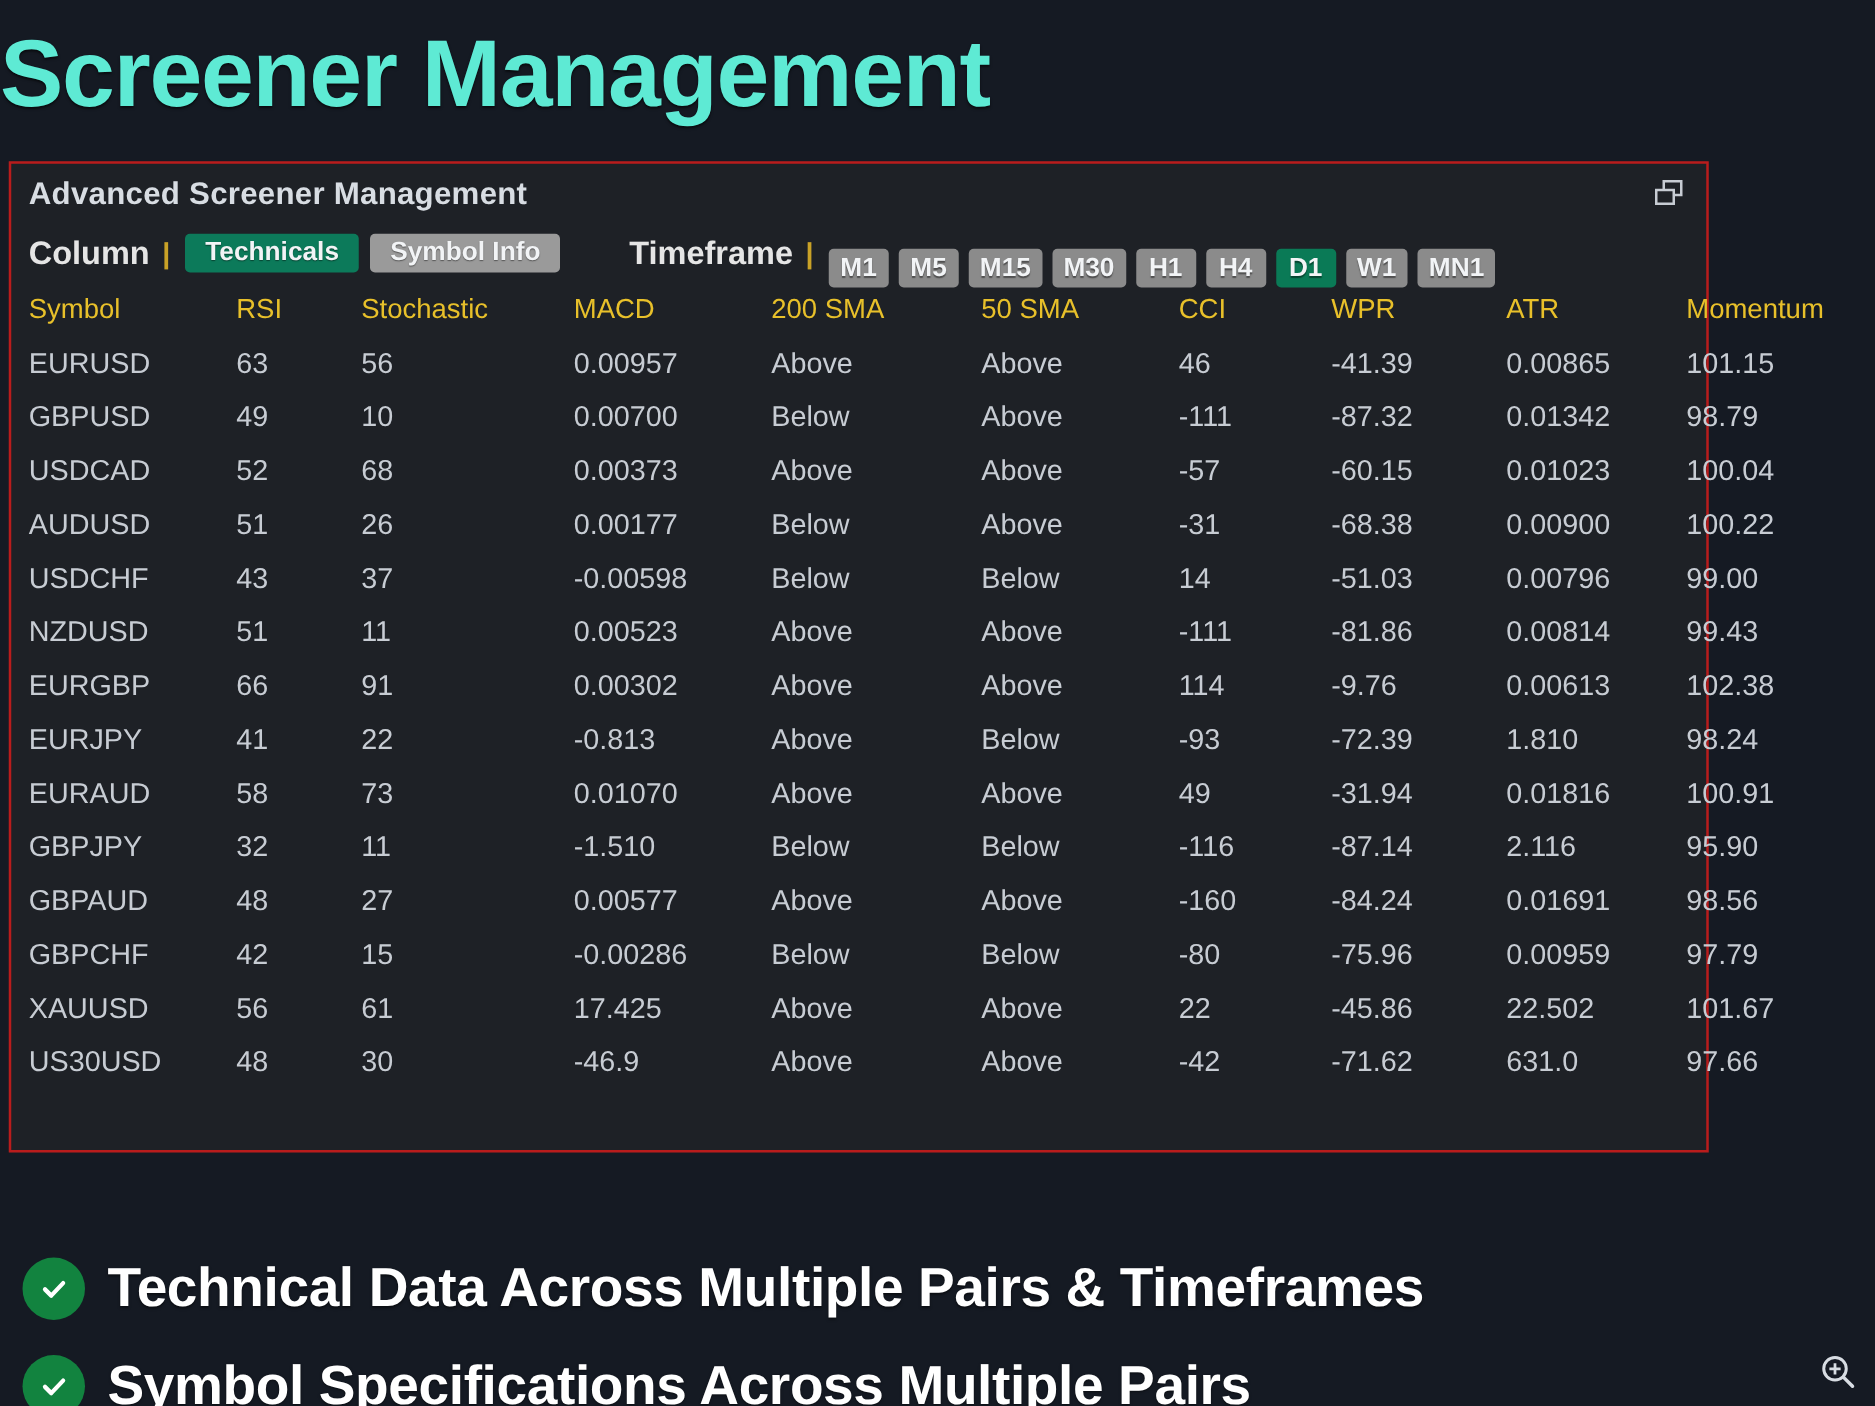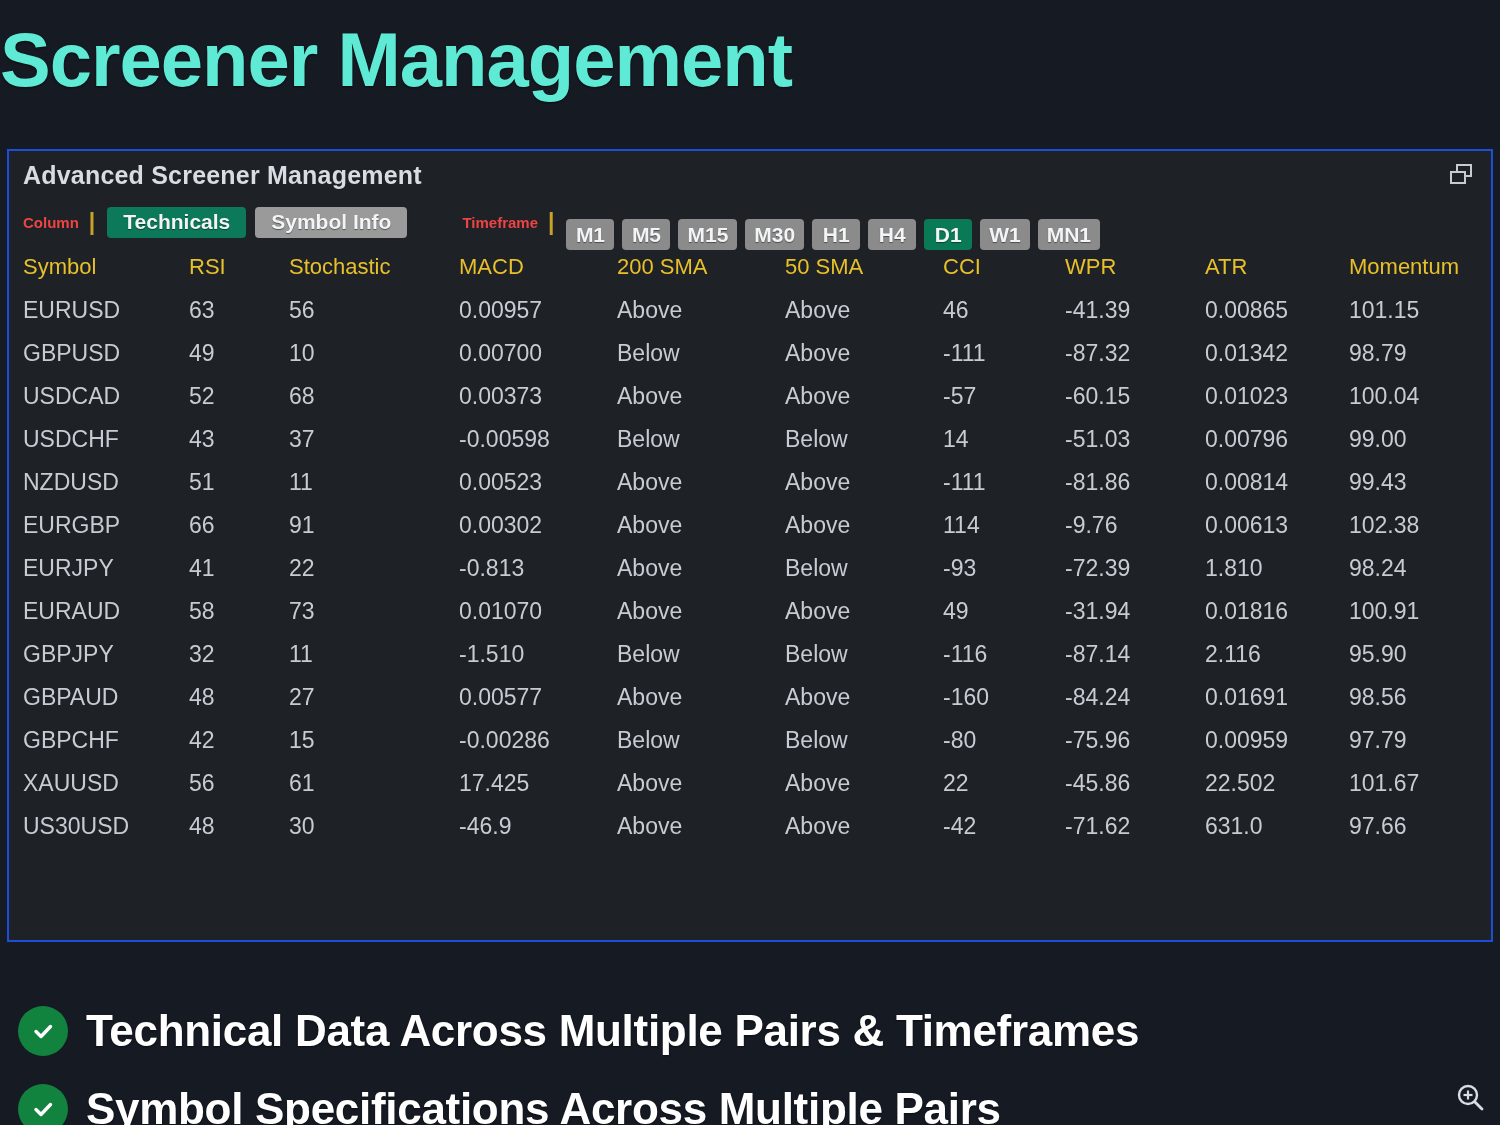--- a/index.html
+++ b/index.html
@@ -21,24 +21,24 @@
     letter-spacing:-1px;
     line-height:1;
     padding-top:22px;
     height:118px;
     text-shadow:0 1px 2px rgba(0,0,0,.6);
   }
 
   
   .panel {
     position:absolute;
-    left:7px; top:149px;
-    width:1486px; height:793px;
+    left:7px; top:129px;
+    width:1360px; height:793px;
     background:#1e2126;
-    border:2px solid #1d4ed8;
+    border:2px solid #b91c1c;
   }
   .panel-header {
     position:relative;
     height:48px;
     padding:10px 14px 0 14px;
   }
   .panel-title {
     color:#d8dde3;
     font-size:25px;
     font-weight:bold;
@@ -52,22 +52,22 @@
   }
 
   
   .control-bar {
     height:46px;
     padding:0 14px;
     display:flex;
     align-items:center;
   }
   .ctl-label {
-    color:#ef4444;
-    font-size:15px;
+    color:#e5e5e5;
+    font-size:26px;
     font-weight:bold;
   }
   .ctl-pipe {
     color:#c9a227;
     font-size:23px;
     font-weight:bold;
     margin:0 12px 0 10px;
   }
   .btn {
     display:inline-flex;
@@ -279,20 +279,32 @@
               <td>68</td>
               <td>0.00373</td>
               <td>Above</td>
               <td>Above</td>
               <td>-57</td>
               <td>-60.15</td>
               <td>0.01023</td>
               <td>100.04</td>
             </tr>
             <tr>
+              <td>AUDUSD</td>
+              <td>51</td>
+              <td>26</td>
+              <td>0.00177</td>
+              <td>Below</td>
+              <td>Above</td>
+              <td>-31</td>
+              <td>-68.38</td>
+              <td>0.00900</td>
+              <td>100.22</td>
+            </tr>
+            <tr>
               <td>USDCHF</td>
               <td>43</td>
               <td>37</td>
               <td>-0.00598</td>
               <td>Below</td>
               <td>Below</td>
               <td>14</td>
               <td>-51.03</td>
               <td>0.00796</td>
               <td>99.00</td>

